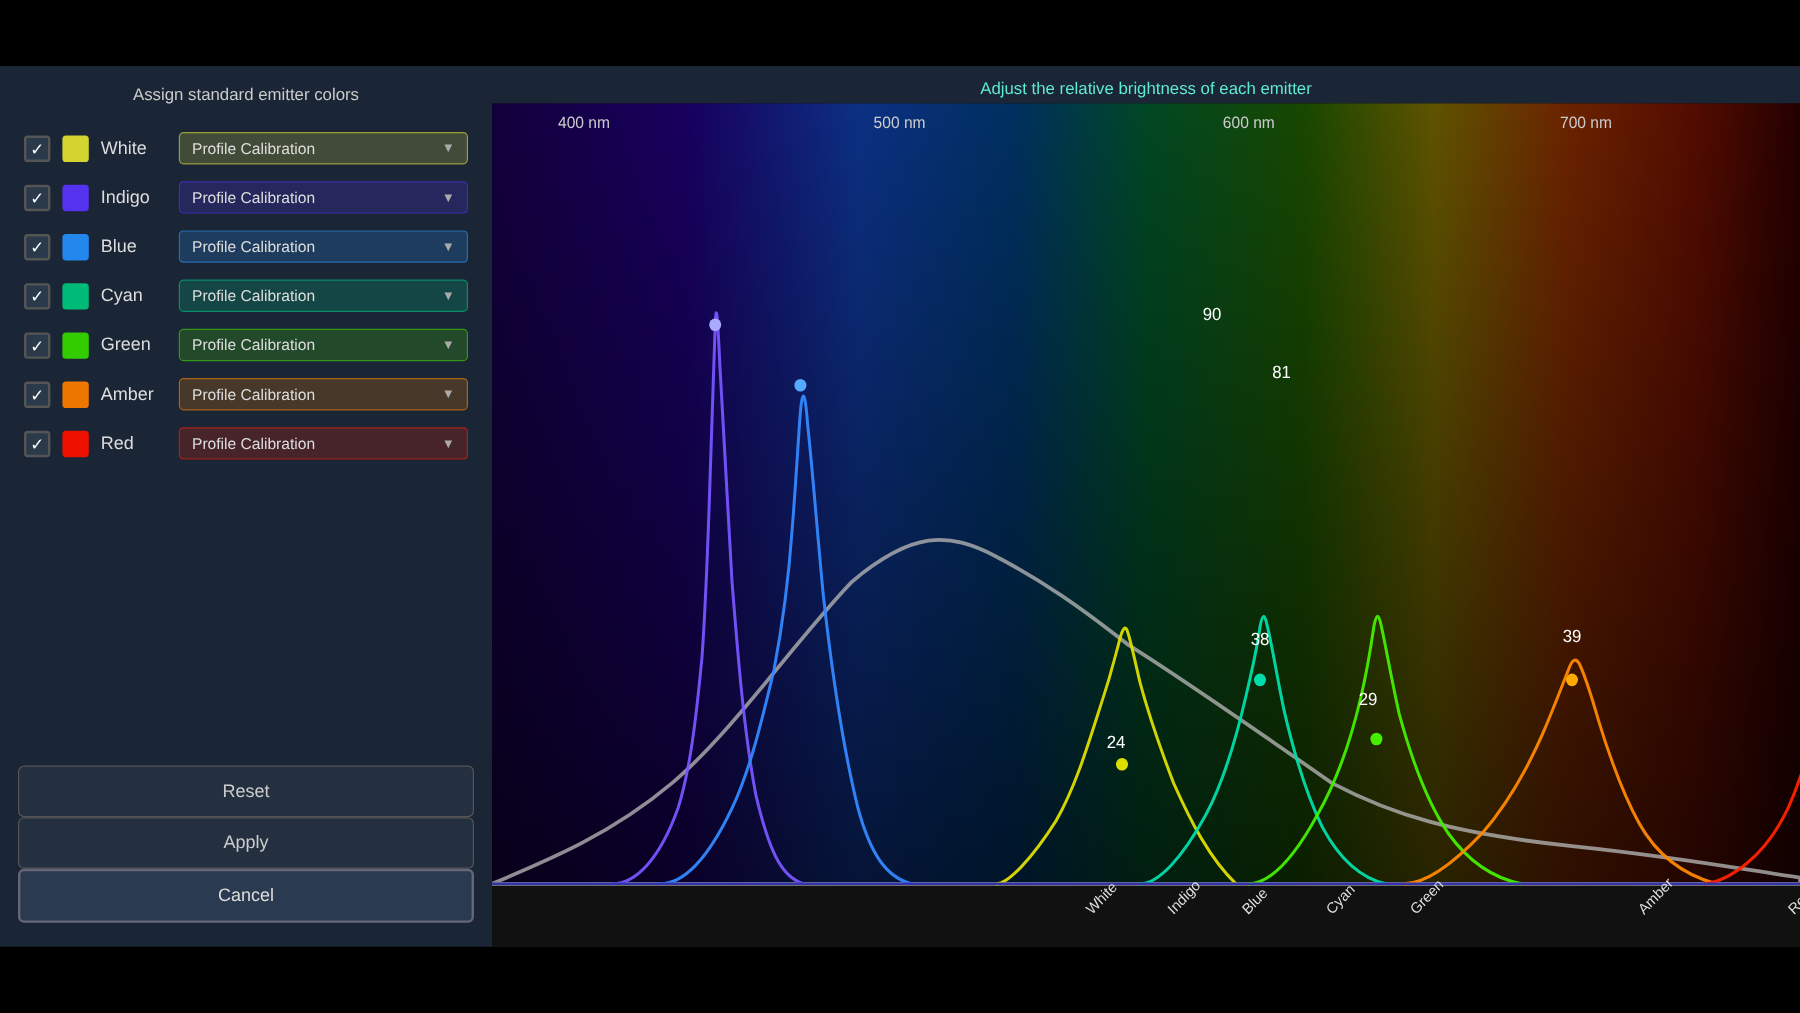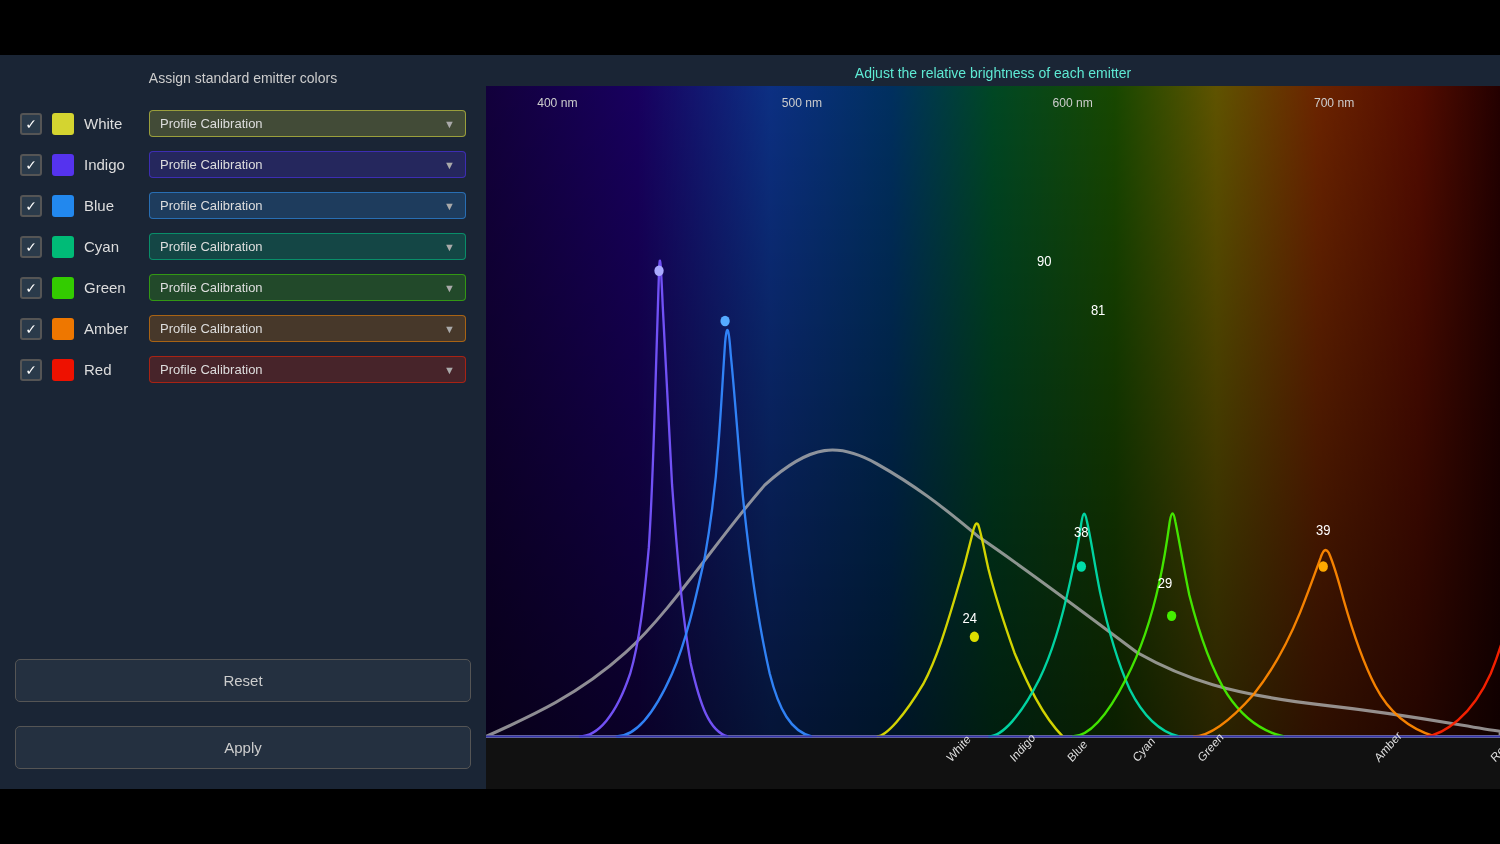--- a/index.html
+++ b/index.html
@@ -15,21 +15,21 @@
     .top-bar {
       height: 55px;
       background: #000;
     }
     .main-content {
       display: flex;
       flex: 1;
       background: #1a2535;
     }
     .left-panel {
-      width: 486px;
+      width: 410px;
       background: #1a2535;
       display: flex;
       flex-direction: column;
       padding: 10px 15px;
       flex-shrink: 0;
     }
     .left-header {
       text-align: center;
       color: #ccc;
       font-size: 14px;
@@ -91,21 +91,21 @@
       justify-content: space-between;
       text-align: center;
     }
     .emitter-dropdown .arrow {
       color: #aaa;
       font-size: 11px;
     }
     .bottom-buttons {
       display: flex;
       flex-direction: column;
-      gap: 24px;
+      gap: 0;
       padding: 10px 0;
     }
     .btn {
       width: 100%;
       padding: 12px;
       border-radius: 5px;
       border: 1px solid #555;
       background: #243040;
       color: #ccc;
       font-size: 15px;
@@ -234,20 +234,21 @@
           <div class="emitter-dropdown" style="border-color: rgba(255, 34, 0, 0.533); background: rgba(255, 34, 0, 0.2);">
             <span>Profile Calibration</span>
             <span class="arrow">▼</span>
           </div>
         </div>
       </div>
 
     <div class="bottom-buttons">
       <button class="btn">Reset</button>
       <button class="btn">Apply</button>
+      <button class="btn btn-cancel">Cancel</button>
     </div>
   </div>
 
   <div class="right-panel">
     <div class="right-header">Adjust the relative brightness of each emitter</div>
     <div class="chart-area">
       <svg class="chart-svg" viewBox="0 0 1090 670" preserveAspectRatio="none">
         <defs>
           <linearGradient id="bgGrad" x1="0" y1="0" x2="1" y2="0">
             <stop offset="0%" stop-color="#1a0055"></stop>

